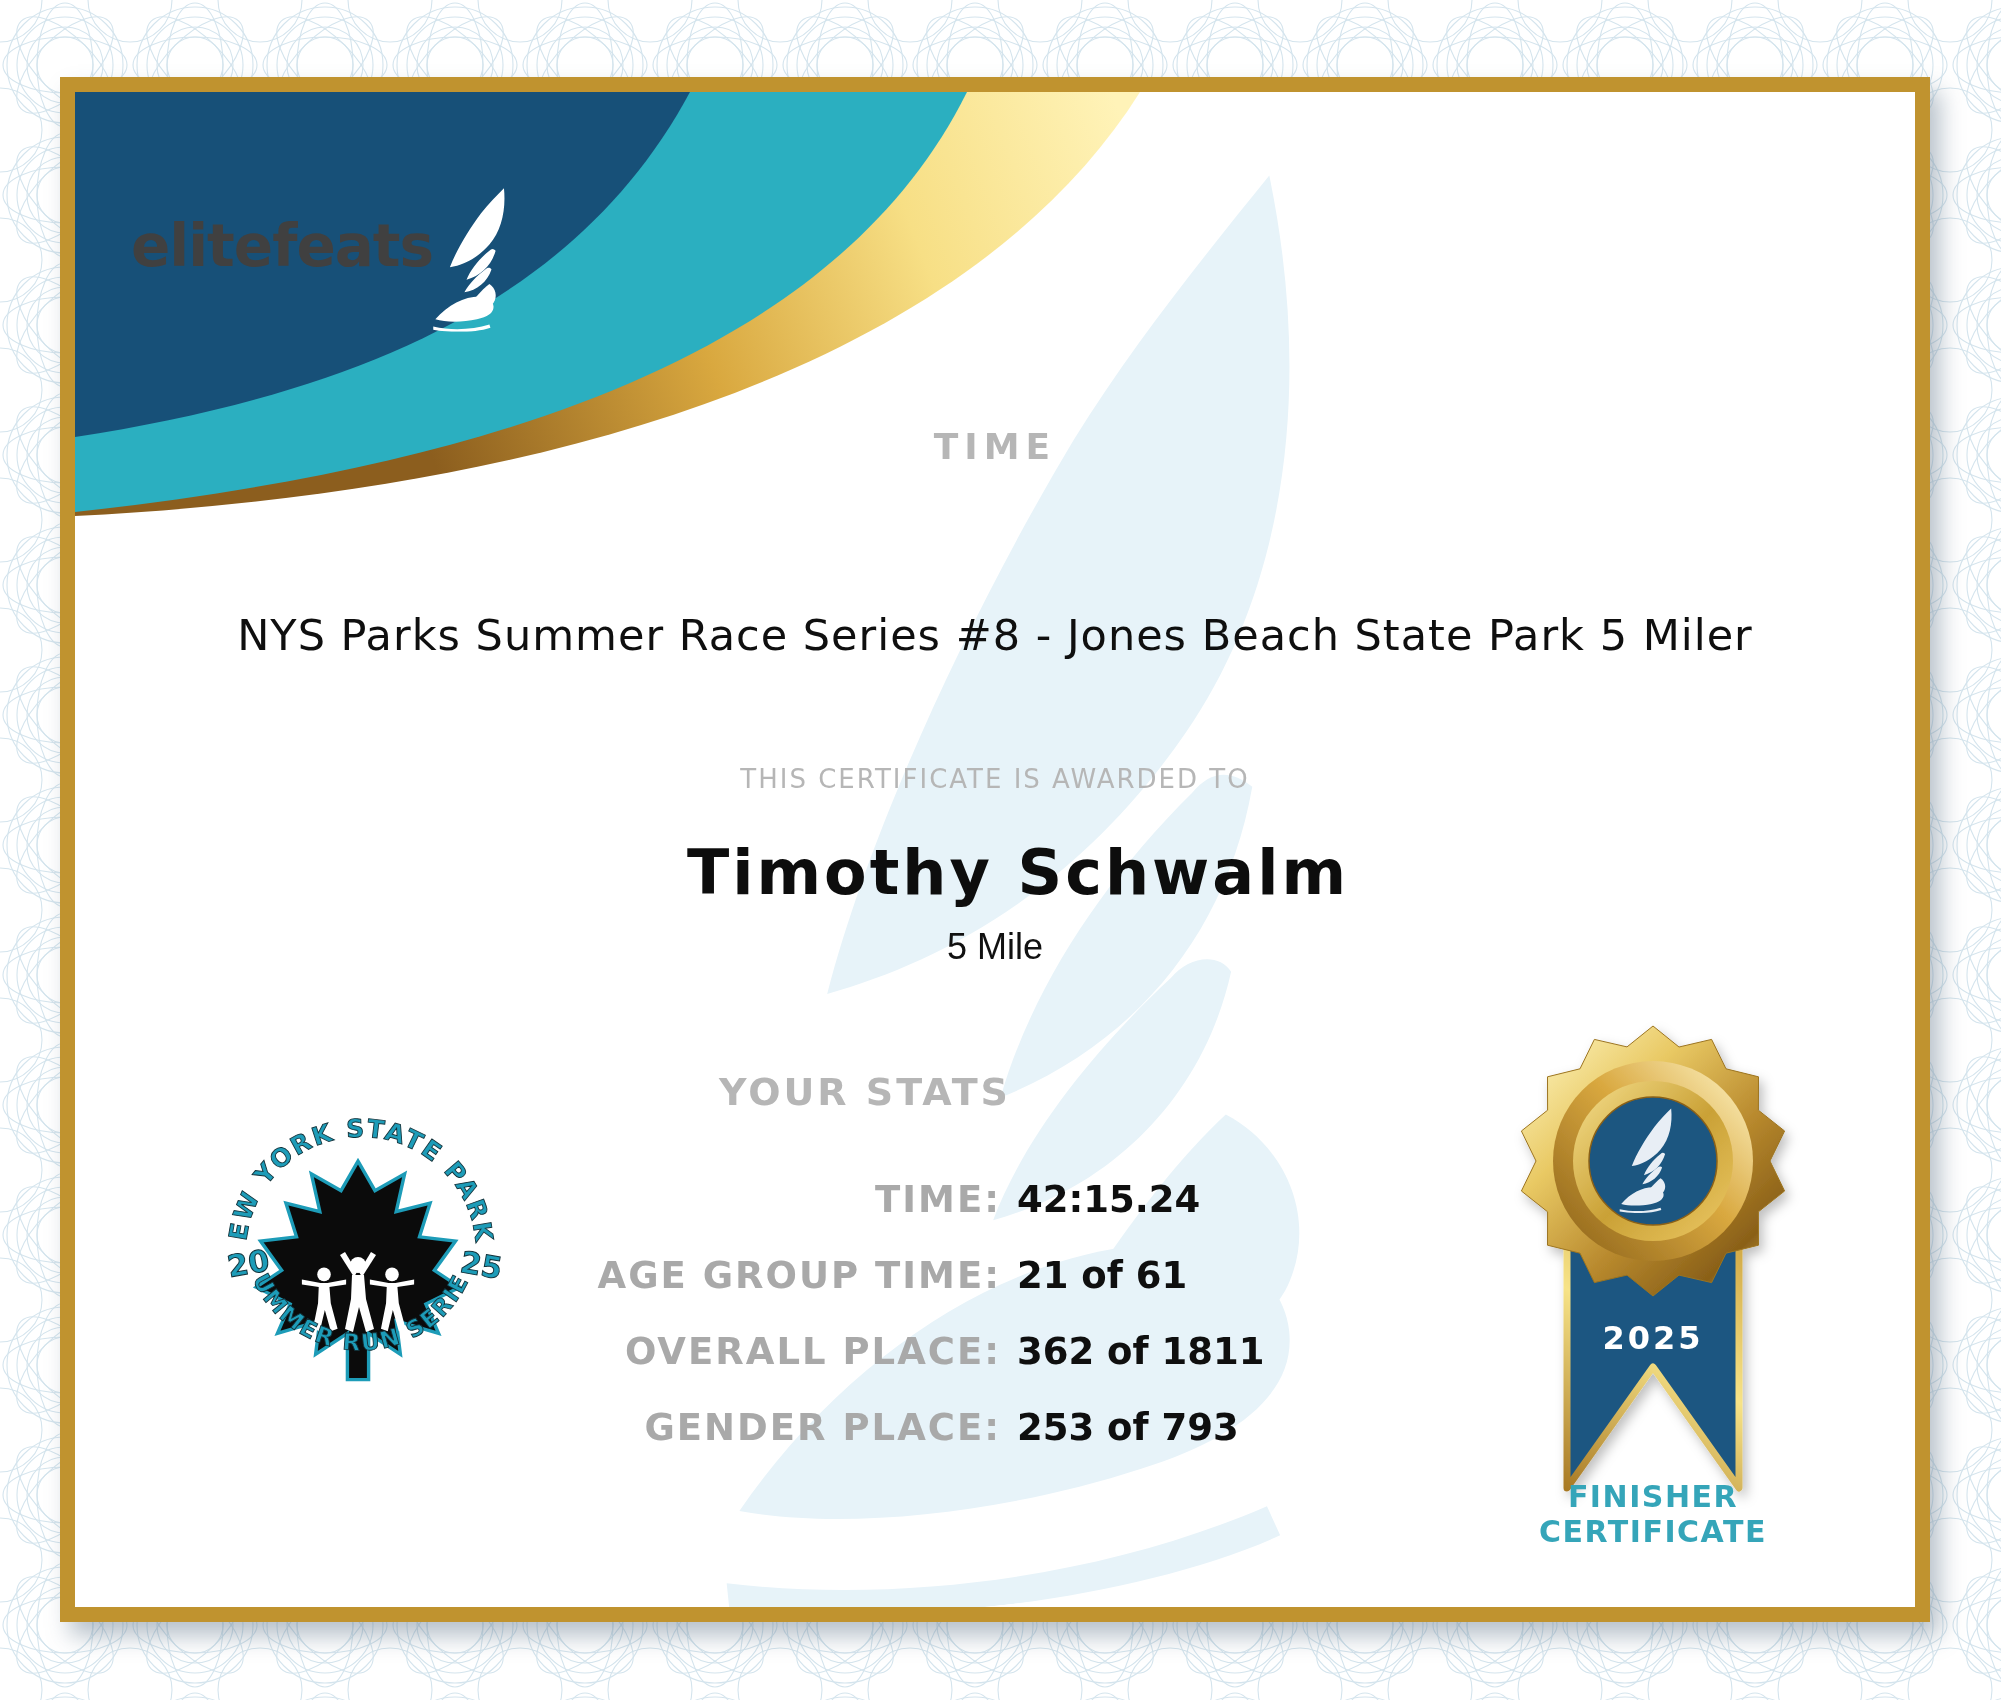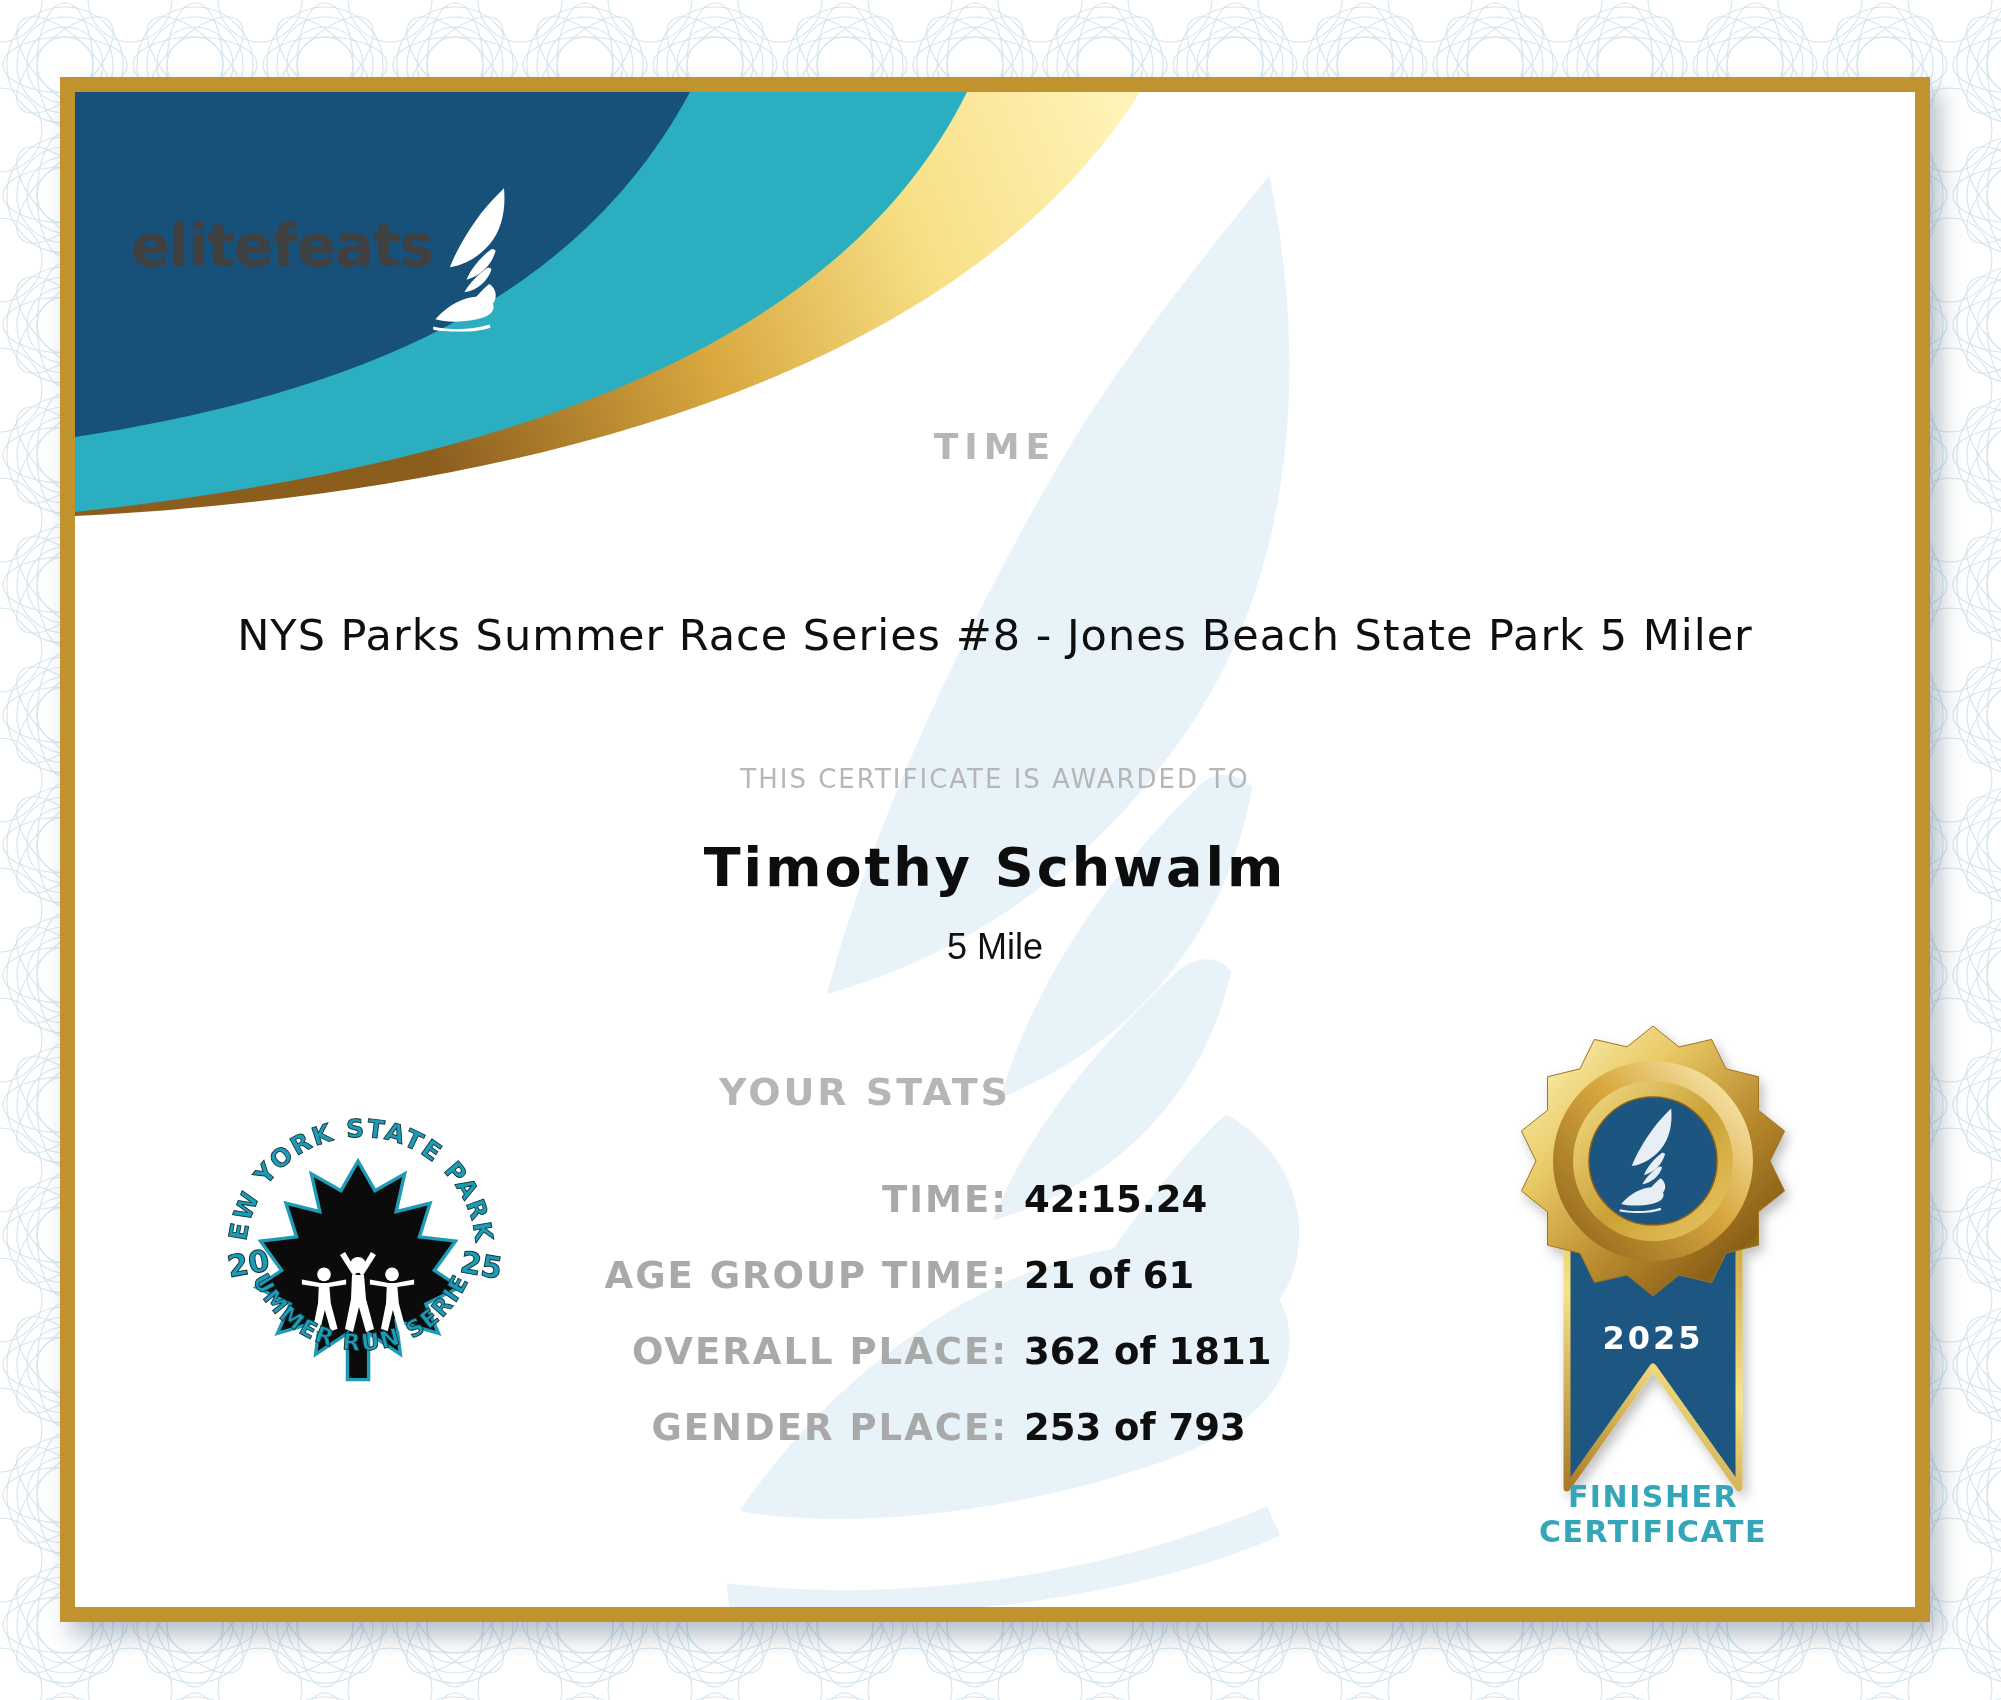--- a/index.html
+++ b/index.html
@@ -19,26 +19,26 @@
     color:#e7f3f9;transform:rotate(-6deg);
   }
   .swoosh{position:absolute;left:0;top:0;width:1150px;height:500px;}
   .brand{position:absolute;left:56px;top:120px;color:#404040;
     font-size:58px;font-weight:bold;letter-spacing:-1px;}
   .brand-icon{position:absolute;left:352px;top:94px;width:104px;height:146px;color:#ffffff;}
   .centerline{position:absolute;left:0;width:1840px;text-align:center;white-space:nowrap;}
   .event-label{top:334px;font-size:36px;font-weight:bold;color:#b6b6b6;letter-spacing:6px;}
   .event-name{top:518px;font-size:43px;font-weight:normal;color:#0f0f0f;letter-spacing:1px;}
   .cert-heading{top:672px;font-size:26px;font-weight:normal;color:#b6b6b6;letter-spacing:2px;}
-  .recipient{top:744px;font-size:54px;font-weight:bold;color:#0d0d0d;letter-spacing:3px;}
+  .recipient{top:744px;font-size:62px;font-weight:bold;color:#0d0d0d;letter-spacing:3px;padding-left:23px;}
   .distance{top:834px;font-size:36px;color:#111111;font-family:"Liberation Sans",sans-serif;}
   .your-stats{top:978px;font-size:38px;font-weight:bold;color:#b6b6b6;letter-spacing:3px;
     transform:translateX(-130px);}
   .stats{
-    position:absolute;left:11px;top:1070px;width:1568px;
+    position:absolute;left:4px;top:1070px;width:1568px;
     display:grid;grid-template-columns:922px auto;column-gap:16px;
     font-size:37px;line-height:76px;
   }
   .stat-label{text-align:right;color:#a9a9a9;font-weight:bold;letter-spacing:2px;}
   .stat-value{text-align:left;color:#0f0f0f;font-weight:bold;}
   .series-logo{position:absolute;left:140px;top:985px;width:292px;height:345px;}
   .medal{position:absolute;left:1400px;top:915px;width:360px;height:570px;}
 </style>
 </head>
 <body>

